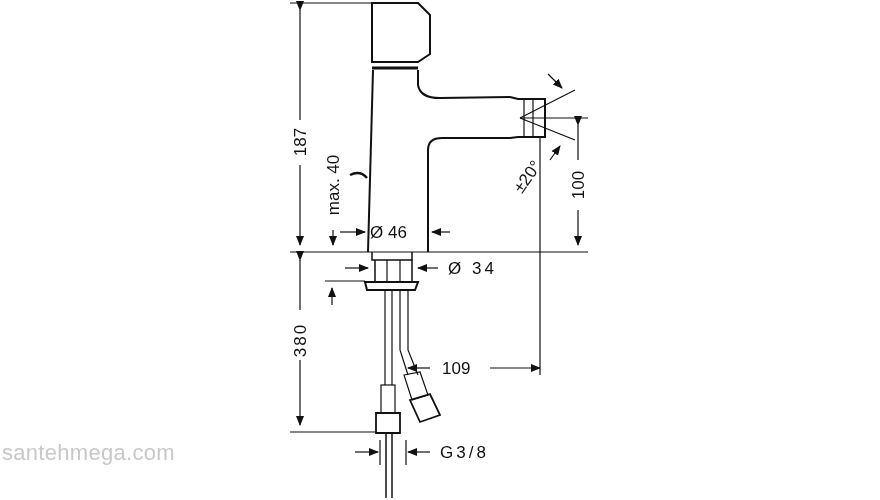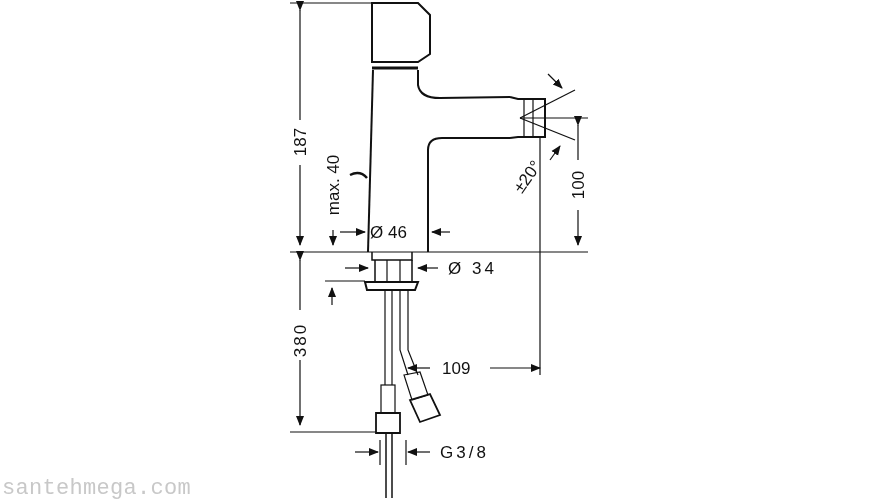--- a/index.html
+++ b/index.html
@@ -1,21 +1,21 @@
 <!DOCTYPE html>
 <html><head>
 <meta charset="utf-8">
 <style>
   html, body { margin: 0; padding: 0; background: #ffffff; }
   body { width: 880px; height: 500px; position: relative; overflow: hidden;
          font-family: "Liberation Sans", sans-serif; }
   #drawing { position: absolute; left: 0; top: 0; }
   .dim { font-family: "Liberation Sans", sans-serif; font-size: 17px; fill: #111; }
-  .wm { position: absolute; left: 2px; top: 476px; font-size: 22px; color: #c8c8c8;
-        font-family: Liberation Mono, monospace; letter-spacing: 0.3px; }
+  .wm { position: absolute; left: 2px; top: 440px; font-size: 22px; color: #c8c8c8;
+        font-family: Liberation Sans, sans-serif; letter-spacing: 0.3px; }
 </style>
 </head>
 <body>
 
 <svg id="drawing" width="880" height="500" viewBox="0 0 880 500">
   <defs>
     <marker id="ah" markerWidth="10" markerHeight="10" refX="9" refY="5" orient="auto" markerUnits="userSpaceOnUse">
       <path d="M0,1 L10,5 L0,9 Z" fill="#111"></path>
     </marker>
   </defs>

